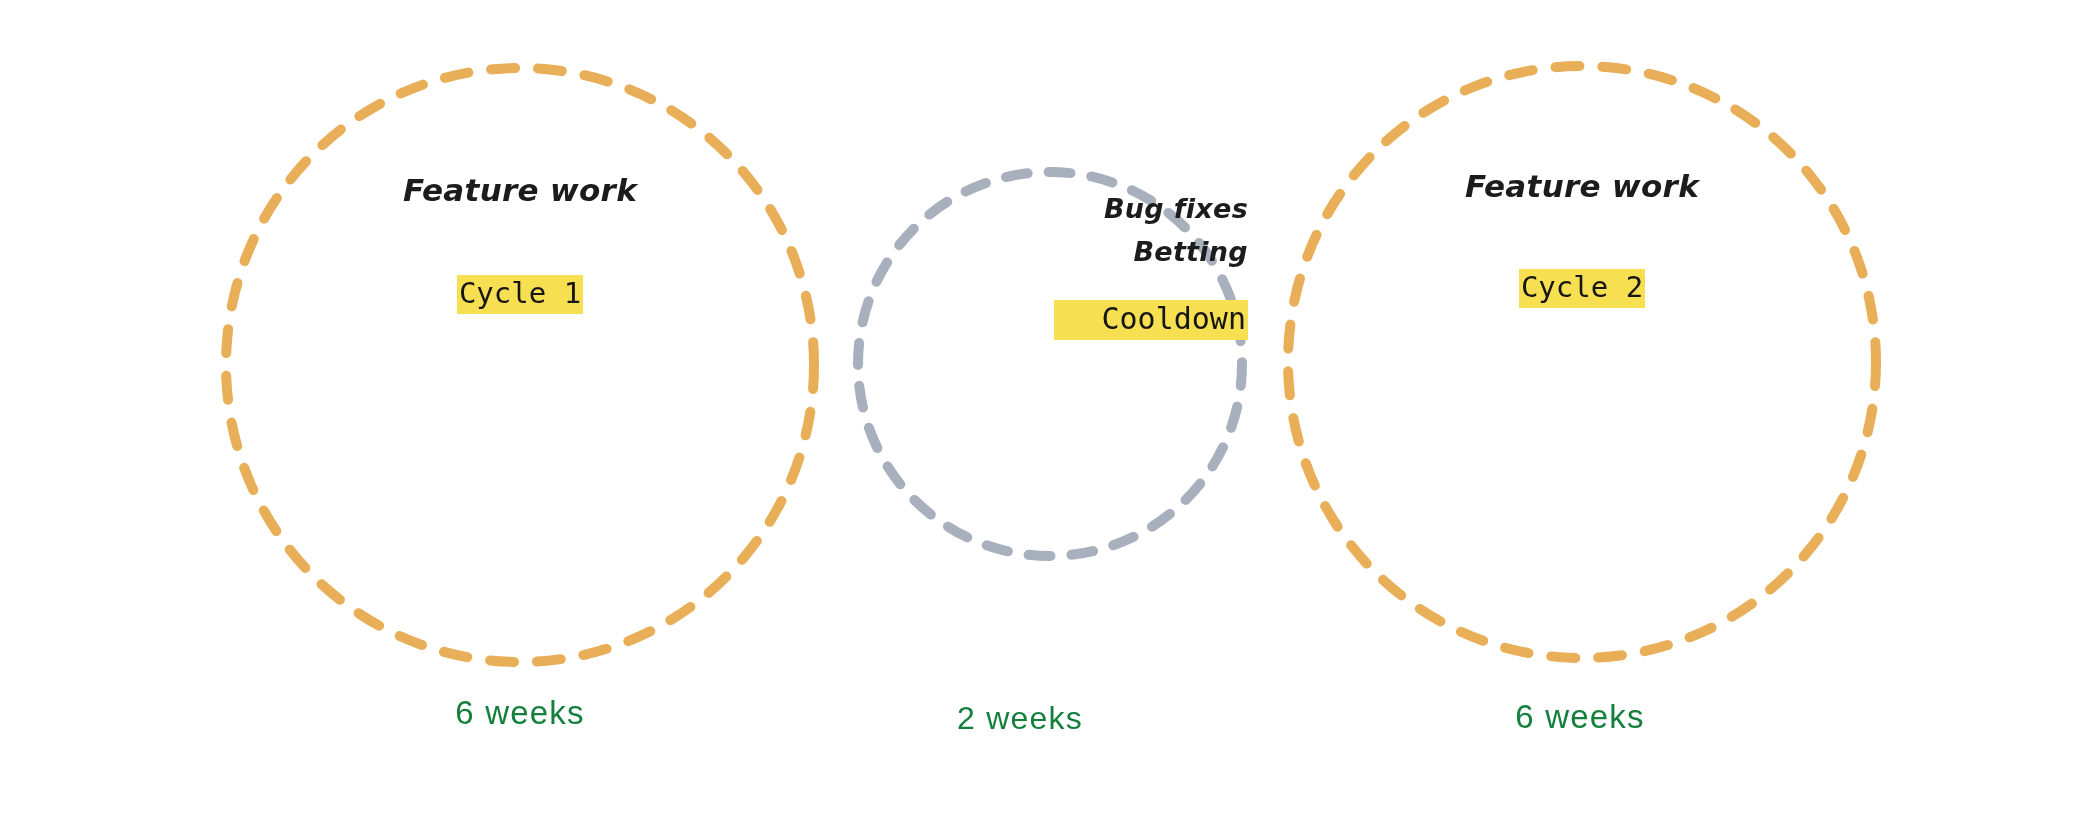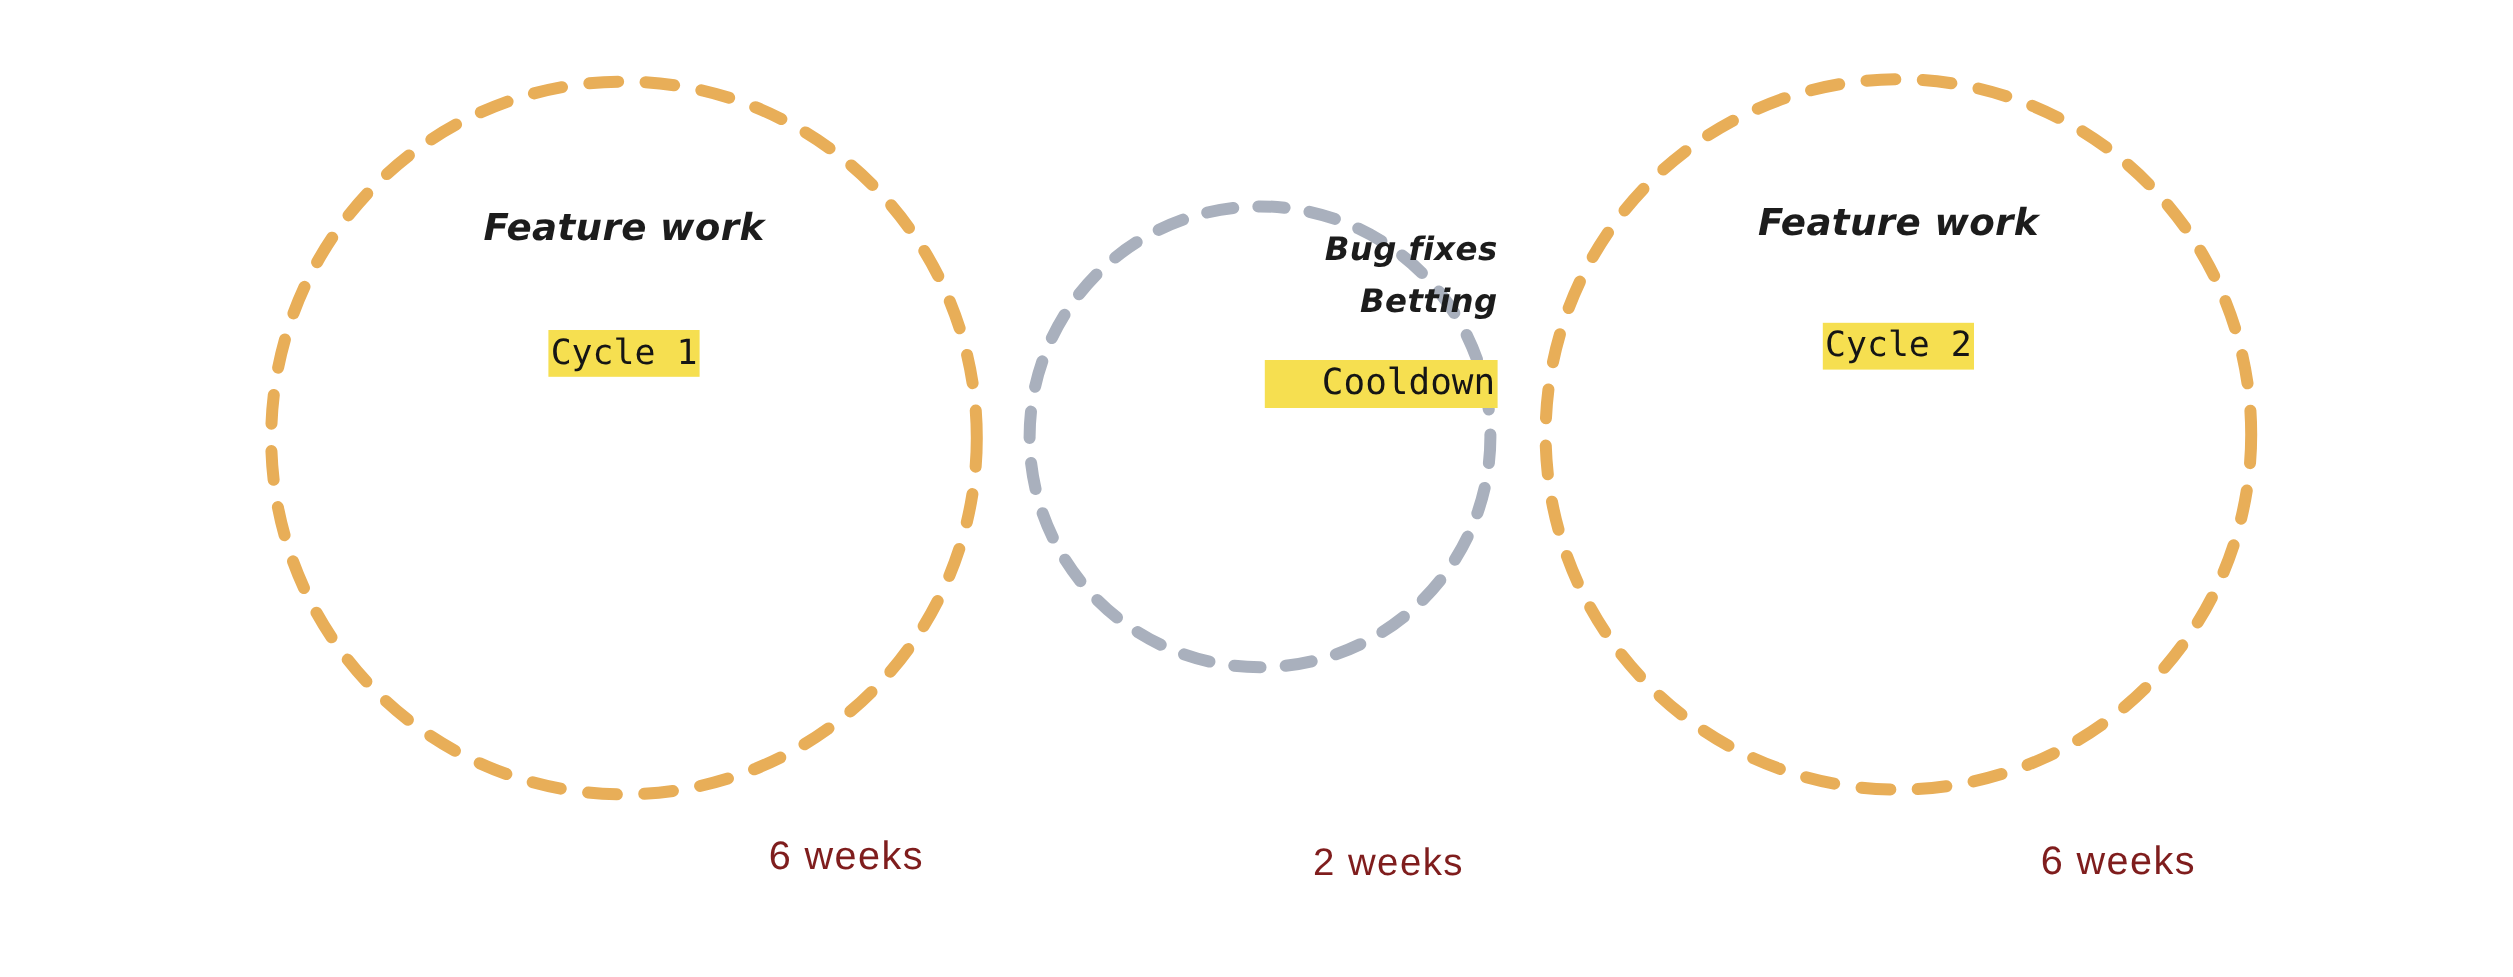--- a/index.html
+++ b/index.html
@@ -65,23 +65,23 @@
 
   .chip-row {
     display: flex;
   }
 
   
   .duration-caption {
     position: absolute;
     font-family: "Liberation Sans", sans-serif;
     font-weight: 400;
-    color: #7f1d1d;
+    color: #15803d;
     white-space: nowrap;
-    text-align: right;
+    text-align: center;
   }
 
   
   #cycle-1-group { left: 220px; top: 62px; }
   #cycle-1-content {
     left: 220px; top: 62px;
     width: 600px; height: 606px;
     align-items: center;
     justify-content: flex-start;
     padding-top: 112px;

